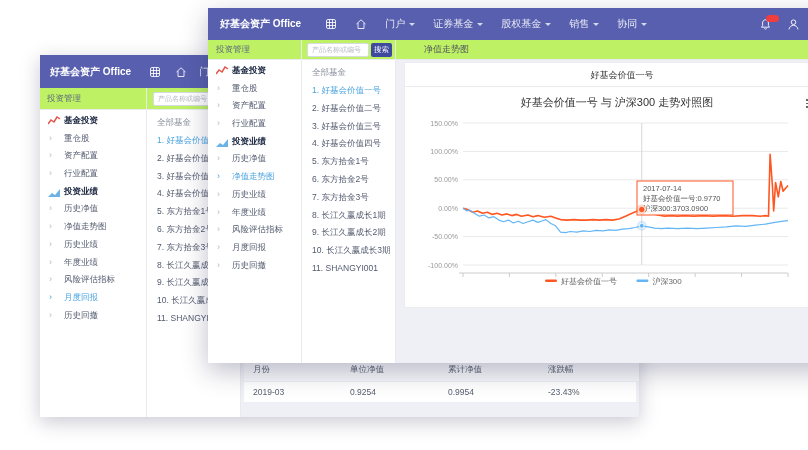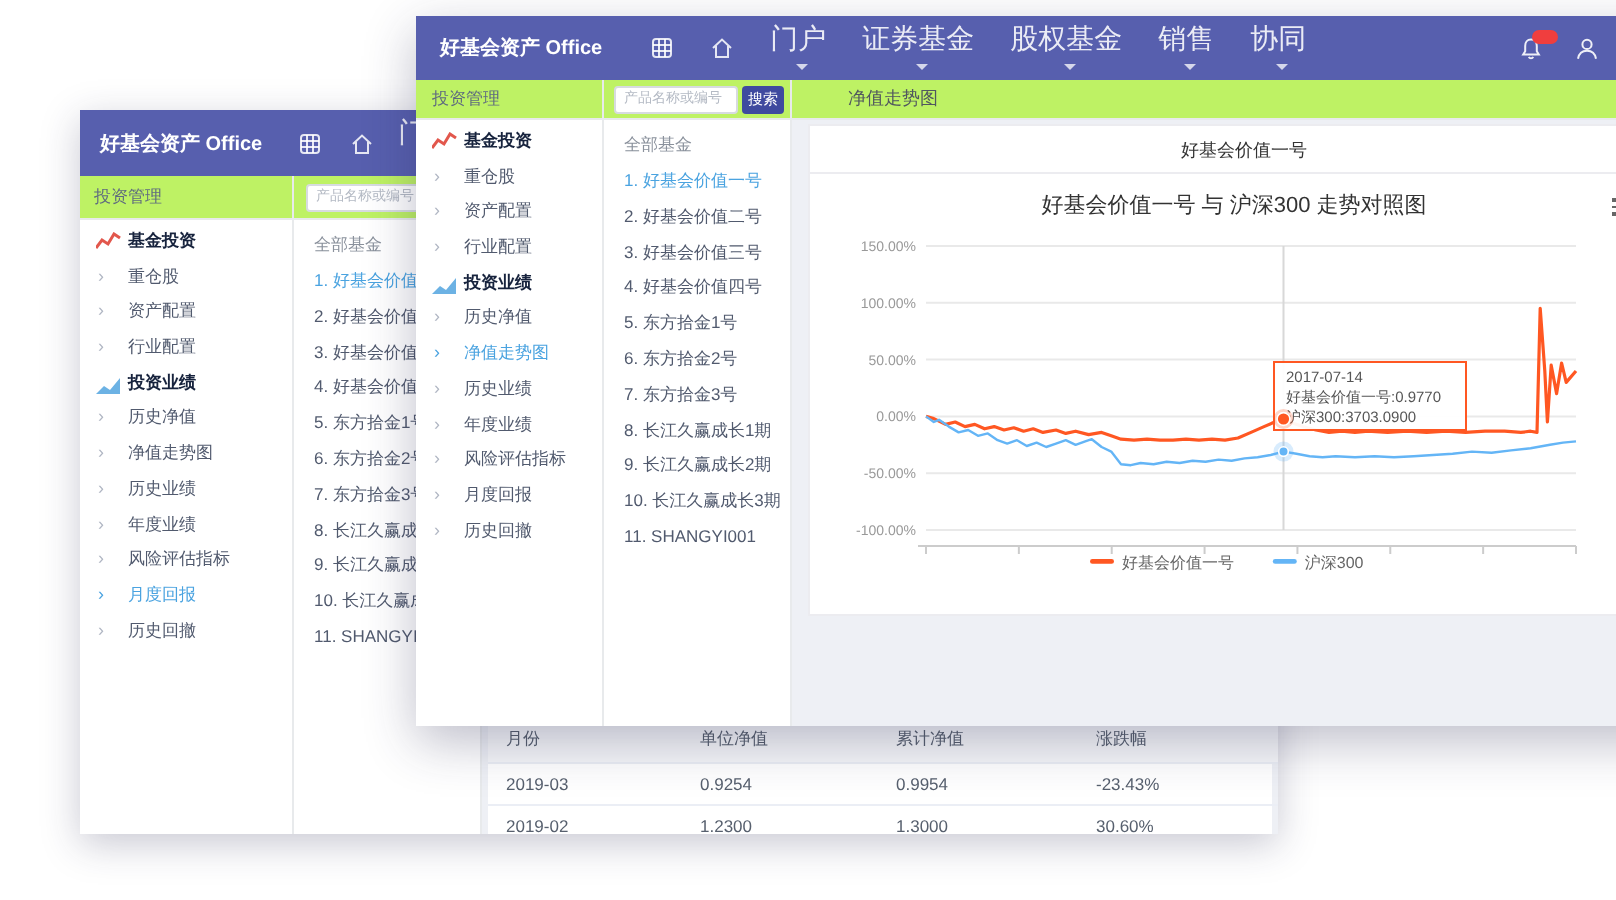--- a/index.html
+++ b/index.html
@@ -52,22 +52,22 @@
   table.rtable { border-collapse:collapse; width:100%; table-layout:fixed; }
   table.rtable th { background:#f7f8fa; color:#8d939e; font-weight:normal; }
   table.rtable th, table.rtable td { font-size:8.5px; text-align:left;
     padding-left:9px; height:21px; border-bottom:1px solid #ebeef5; color:#57606e; }
 
   
   #fw { left:176px; top:8px; width:632px; height:355px;
     box-shadow:0 8px 24px rgba(40,40,80,.30); }
   #fw .app-header { height:32px; padding-left:12px; }
   #fw-nav { display:flex; align-items:center; gap:18px; margin-left:24px; }
-  .nav-item { display:flex; align-items:center; font-size:14px;
-    color:rgba(255,255,255,.88); cursor:pointer; white-space:nowrap;flex-direction:column; }
+  .nav-item { display:flex; align-items:center; font-size:10px;
+    color:rgba(255,255,255,.88); cursor:pointer; white-space:nowrap; }
   .caret { width:0; height:0; border:3px solid transparent;
     border-top-color:rgba(255,255,255,.75); margin-left:4px; margin-top:3px; }
   #fw-hright { margin-left:auto; display:flex; align-items:center; gap:15px; padding-right:12px; }
   .hicon { position:relative; display:flex; cursor:pointer; }
   .badge { position:absolute; top:-3px; left:7px; width:13px; height:7px;
     border-radius:4px; background:#f03e3e; }
   #fw .toolbar { top:32px; height:20px; }
   #fw .tcol1 { width:94px; padding-left:8px; }
   #fw .tcol2 { width:94px; padding-left:5px; gap:2px; }
   #fw .tcol3 { flex:1; padding-left:28px; }
@@ -278,26 +278,20 @@
           </thead>
           <tbody>
 
               <tr>
                 <td>2019-03</td>
                 <td>0.9254</td>
                 <td>0.9954</td>
                 <td>-23.43%</td>
               </tr>
 
-              <tr>
-                <td>2019-02</td>
-                <td>1.2300</td>
-                <td>1.3000</td>
-                <td>30.60%</td>
-              </tr>
             </tbody>
         </table>
       </div>
     </div>
   </div>
 </div>
 
 <div id="fw" class="window">
   <div class="app-header">
     <span class="app-title">好基会资产 Office</span>

